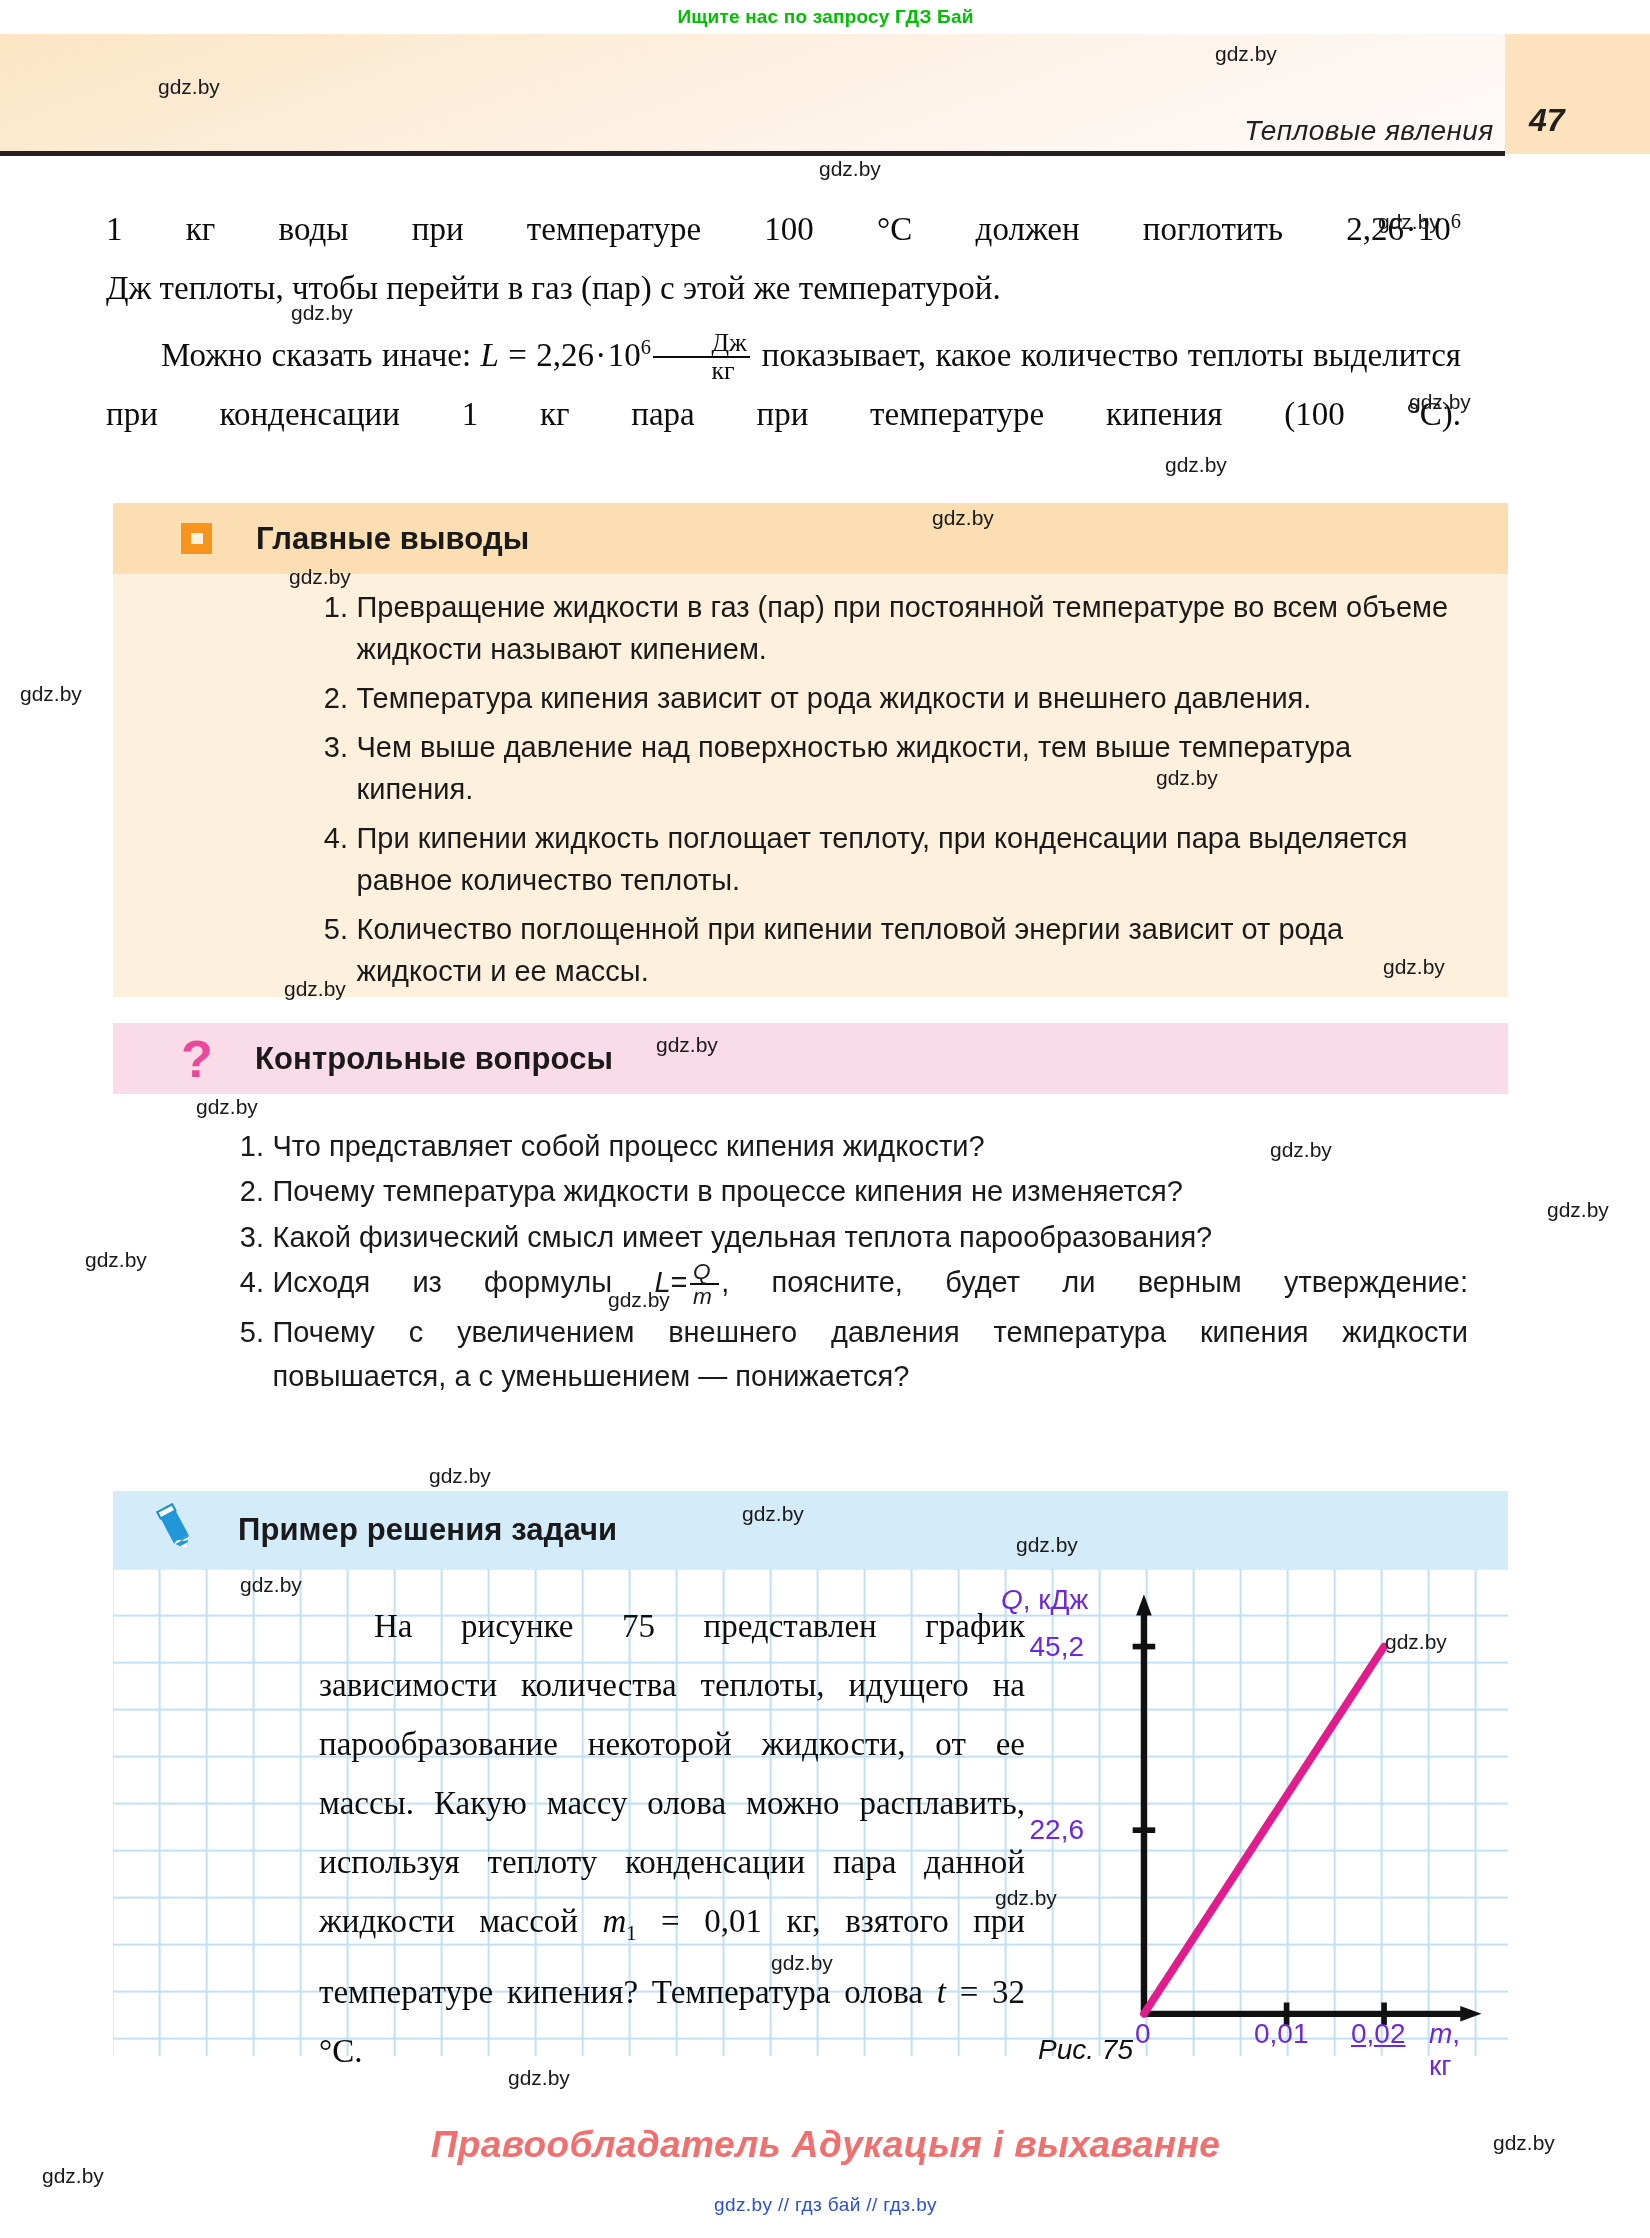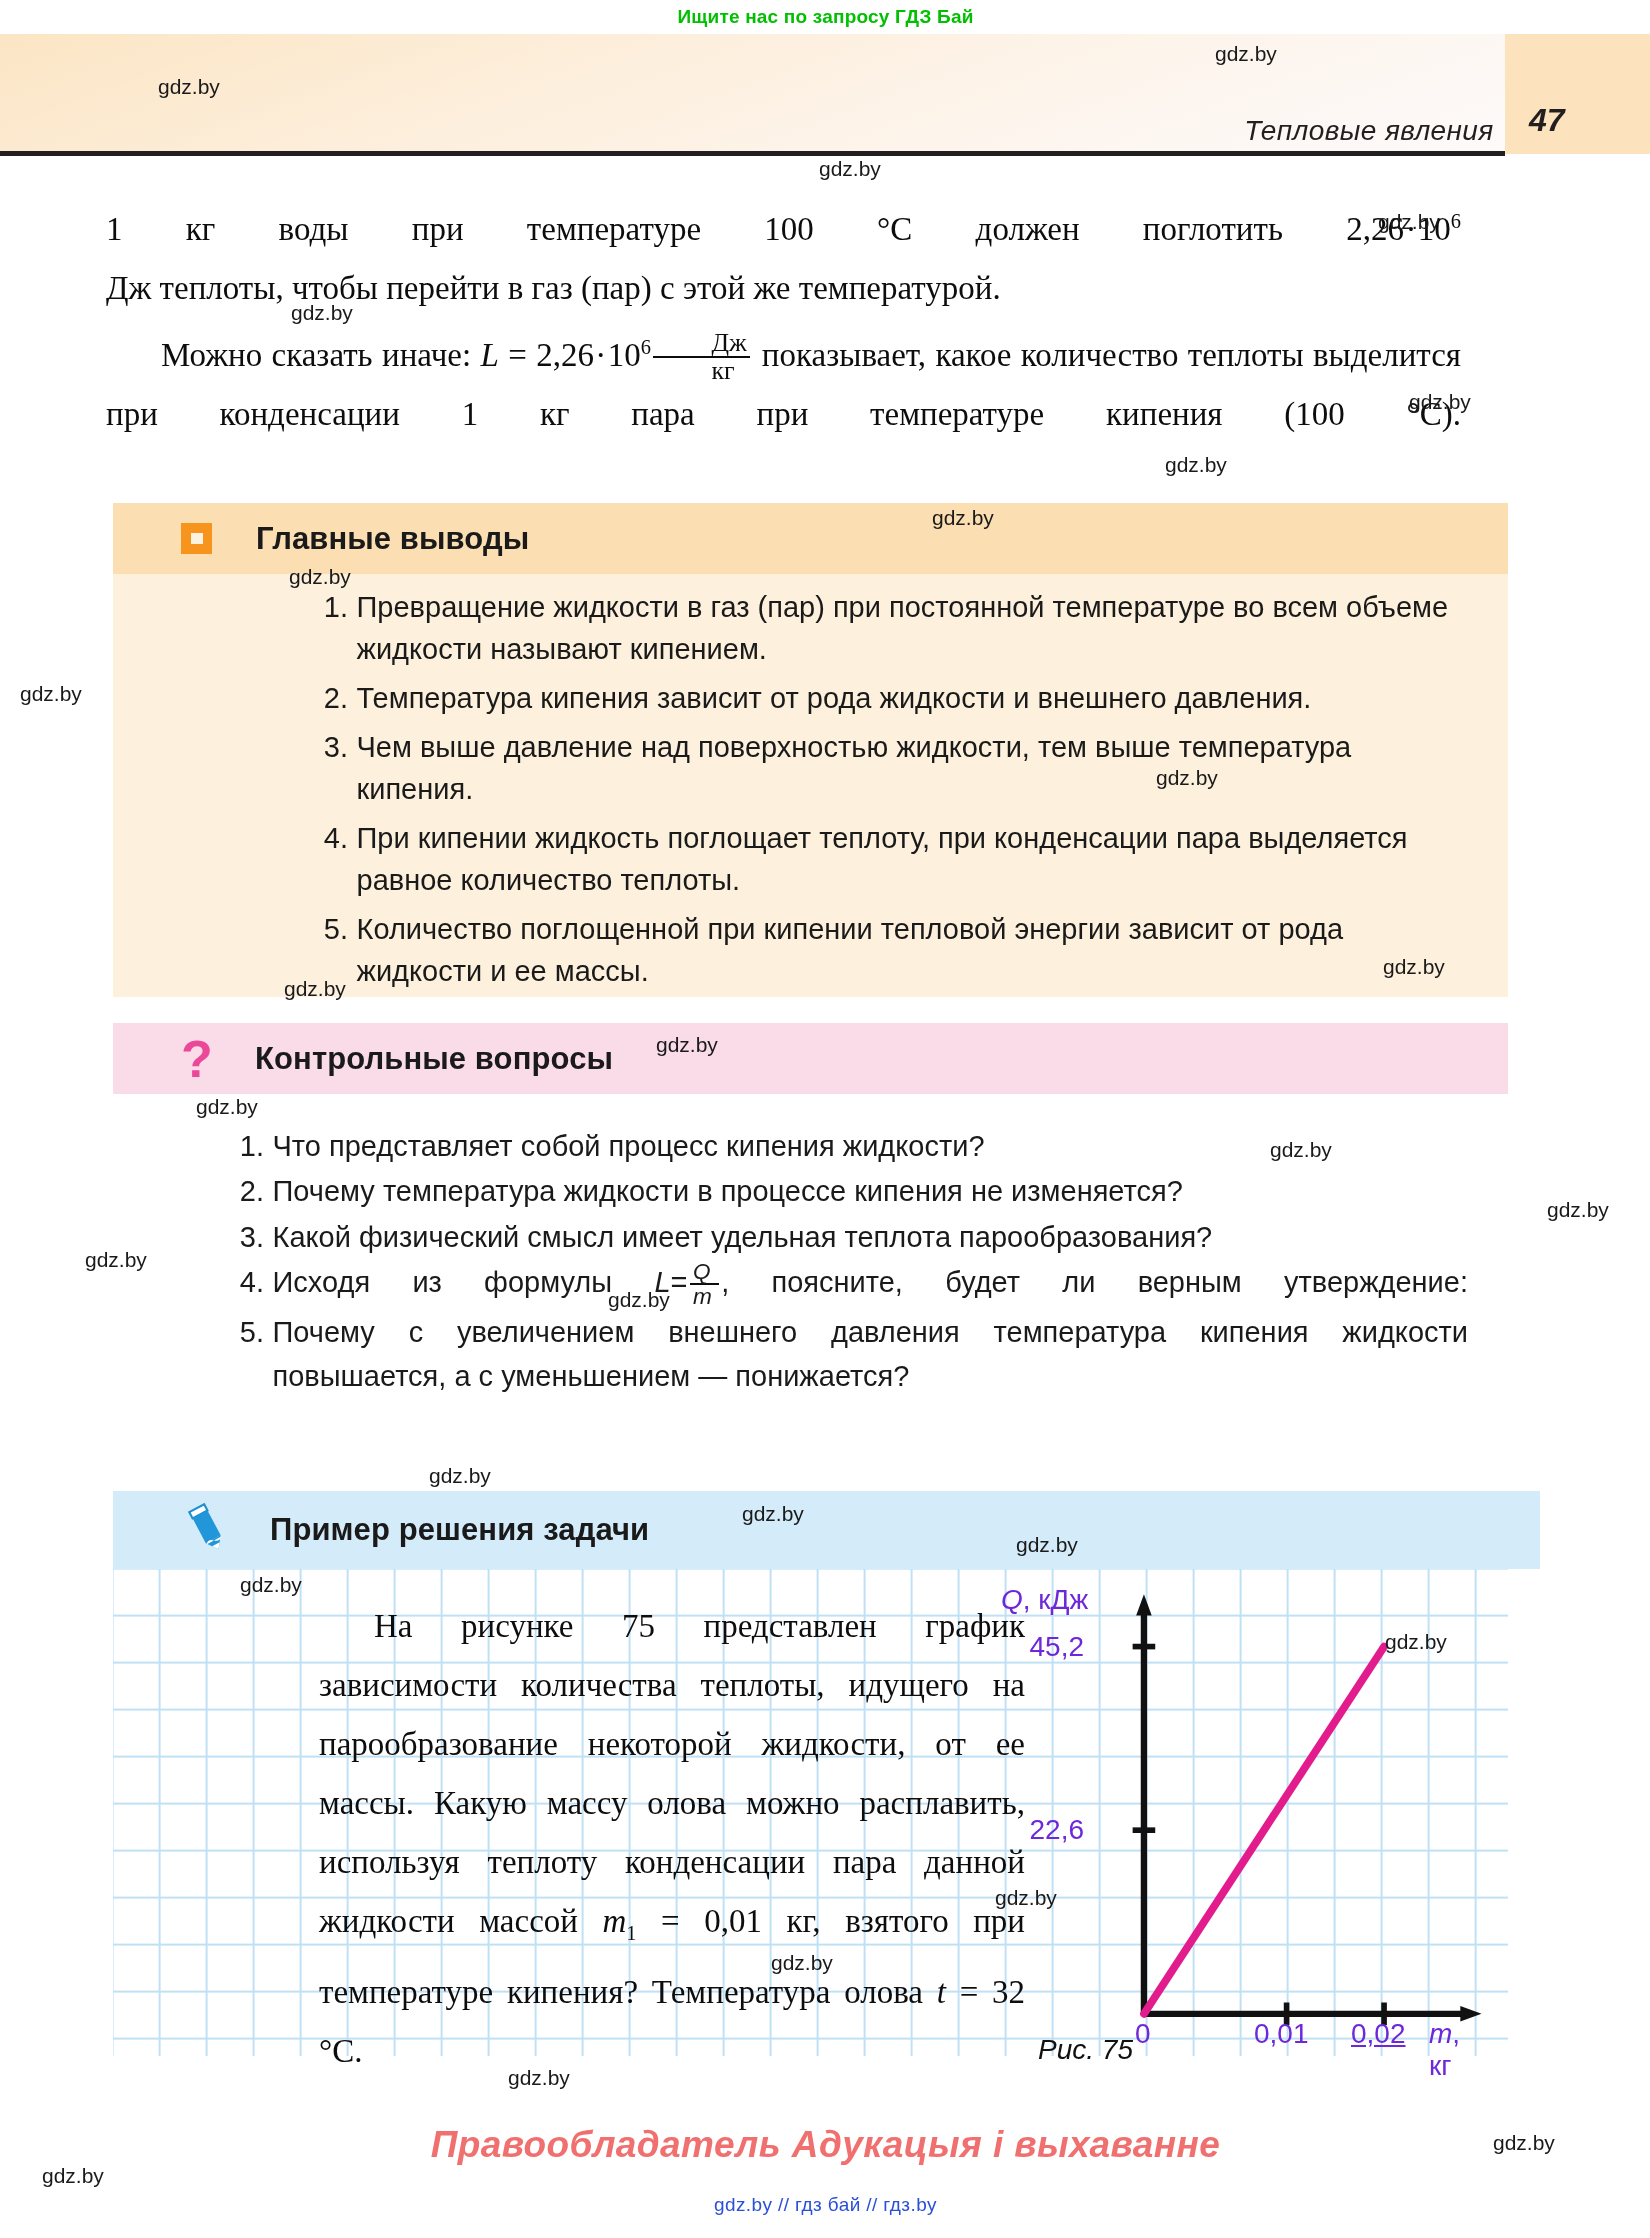--- a/index.html
+++ b/index.html
@@ -120,21 +120,21 @@
   #questions-list li{display:flex;margin-bottom:1.4px;}
   #questions-list .num{flex:0 0 38px;text-align:right;padding-right:8.5px;}
   #questions-list .txt{flex:1;}
   .q-just{text-align:justify;text-align-last:justify;}
   .q-cont{display:block;}
 
   
   #box-example{left:113px;top:1491px;width:1395px;height:565px;}
   #example-head{
     position:absolute;left:0;top:0;width:1395px;height:78px;background:#d4ebf9;
-    display:flex;align-items:center;z-index:3;padding-left:32px;
+    display:flex;align-items:center;z-index:3;
   }
   .icon-pencil{margin-left:40px;margin-right:41px;flex:0 0 auto;display:block;}
   #example-grid{
     position:absolute;left:0;top:78px;width:1395px;height:487px;
     background-color:#ffffff;
     background-image:
       linear-gradient(to right,#bfe0f5 2.1px,transparent 2.1px),
       linear-gradient(to bottom,#bfe0f5 2.1px,transparent 2.1px);
     background-size:47px 47px;
     background-position:-1.4px -1.4px;

